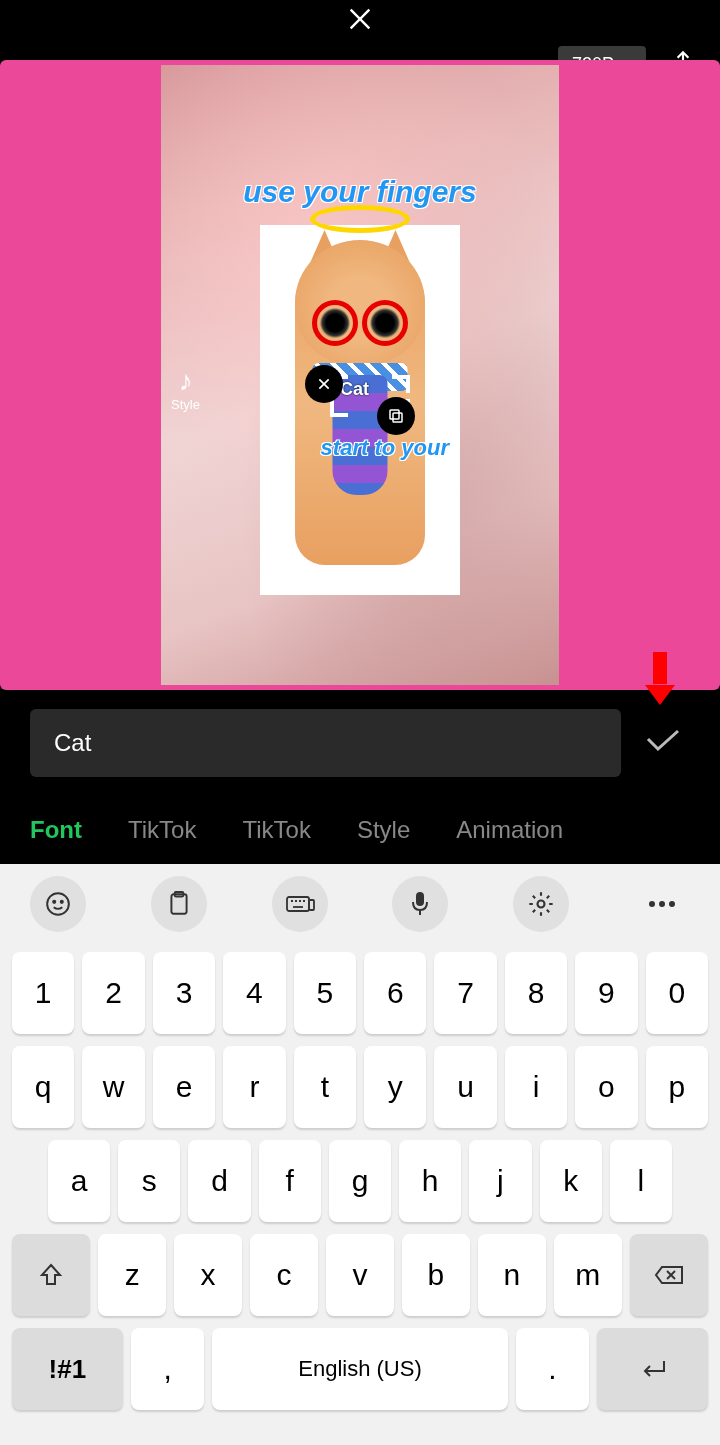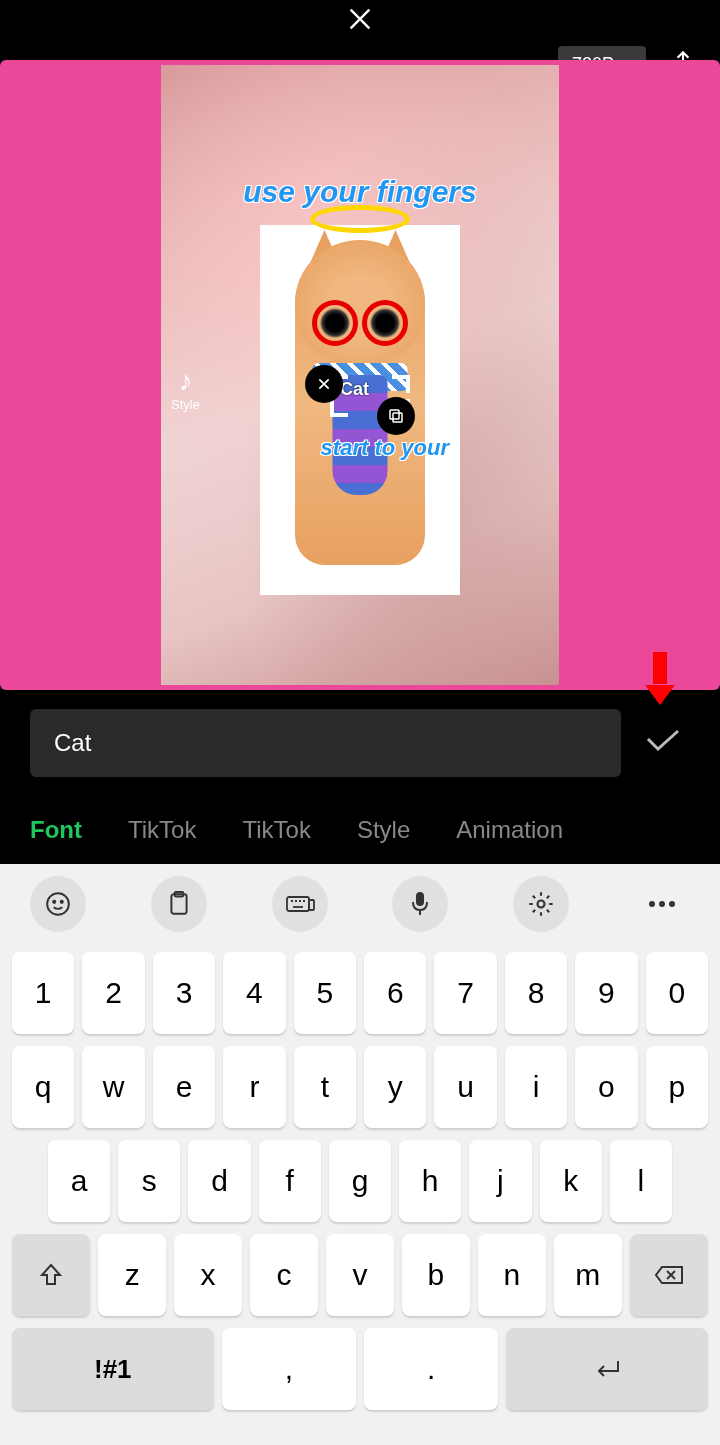--- a/index.html
+++ b/index.html
@@ -269,20 +269,21 @@
           <svg width="30" height="22" viewBox="0 0 30 22" fill="none" stroke="#333" stroke-width="2">
             <path d="M8 3 L28 3 L28 19 L8 19 L2 11 Z"></path>
             <line x1="13" y1="7" x2="21" y2="15"></line>
             <line x1="21" y1="7" x2="13" y2="15"></line>
           </svg>
         </div>
     </div>
     <div class="kbd-row">
       <div class="key func sym">!#1</div>
       <div class="key">,</div>
+      <div class="key space">English (US)</div>
       <div class="key">.</div>
       <div class="key func enter">
           <svg width="30" height="24" viewBox="0 0 30 24" fill="none" stroke="#333" stroke-width="2">
             <path d="M26 4 L26 14 L8 14 M12 9 L7 14 L12 19"></path>
           </svg>
         </div>
     </div>
   </div>
 </div>
 

